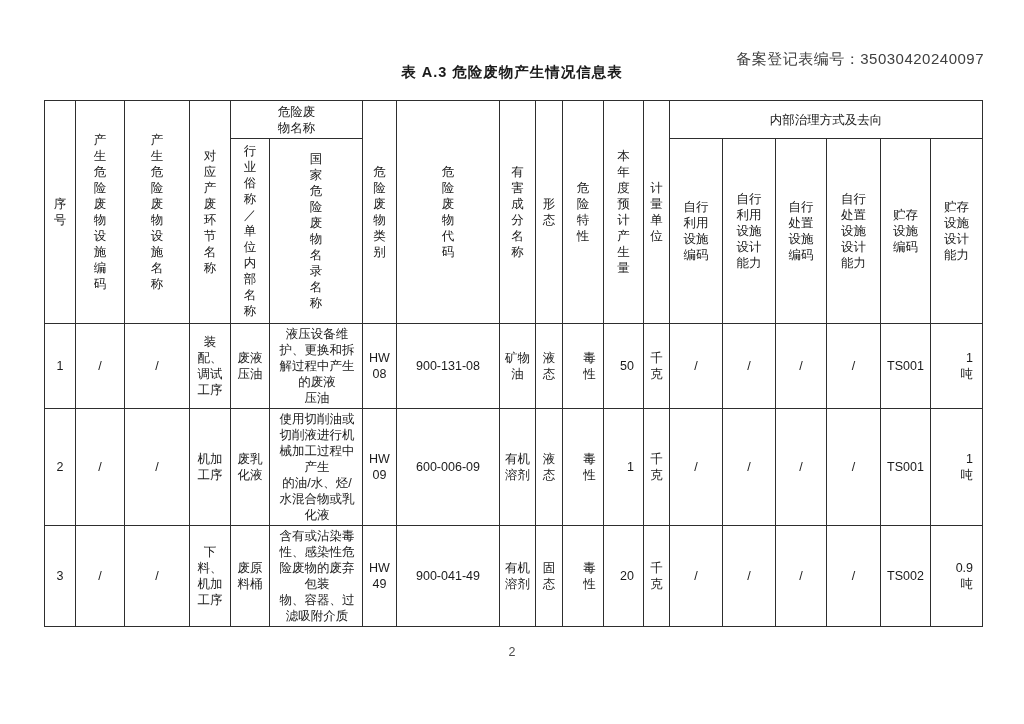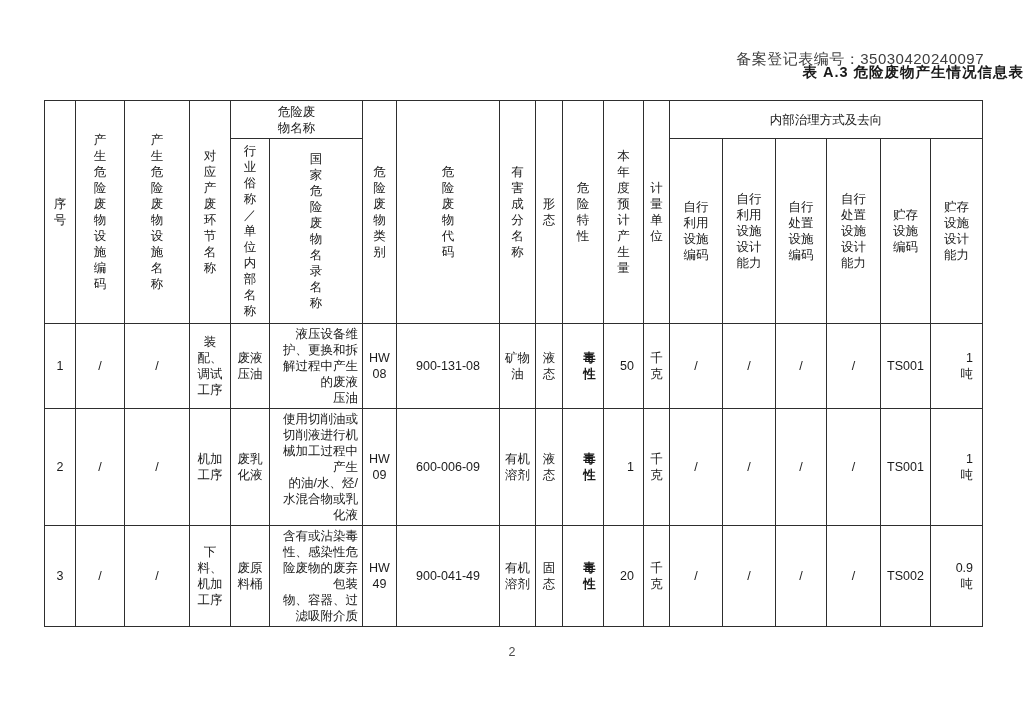--- a/index.html
+++ b/index.html
@@ -7,21 +7,21 @@
     width:1024px; height:724px; position:relative;
     font-family:"Liberation Sans","DejaVu Sans",sans-serif;
     color:#1a1a1a;
   }
   .reg-no {
     position:absolute; top:50px; right:40px;
     font-size:15px; color:#3f3f3f; letter-spacing:.5px;
   }
   .doc-title {
     position:absolute; top:63px; left:0; width:100%;
-    text-align:right; font-size:14.5px; font-weight:bold;
+    text-align:center; font-size:14.5px; font-weight:bold;
     letter-spacing:1px;
   }
   table.waste {
     position:absolute; left:44px; top:100px; width:938px;
     border-collapse:collapse; table-layout:fixed;
   }
   .waste th, .waste td {
     border:1px solid #2e2e2e;
     font-weight:normal;
     text-align:center; vertical-align:middle;
@@ -29,23 +29,23 @@
     font-size:12.5px; line-height:16px;
     padding:2px 3px;
     overflow:hidden;
     word-break:break-all;
   }
   tr.h1 { height:38px; }
   tr.h2 { height:185px; }
   tr.r1 { height:85px; }
   tr.r2 { height:117px; }
   tr.r3 { height:95px; }
-  td.al { text-align:right; padding-left:6px; padding-right:4px; }
+  td.al { text-align:center; padding-left:6px; padding-right:4px; }
   td.ar { text-align:right; padding-right:9px; }
-  td.bold { font-weight:bold;padding-left:16px; }
+  td.bold { font-weight:normal;padding-left:16px; }
   .page-number {
     position:absolute; top:645px; left:0; width:100%;
     text-align:center; font-size:12.5px; color:#4a4a4a;
   }
 </style>
 </head>
 <body>
 
 <div class="reg-no">备案登记表编号：35030420240097</div>
 <div class="doc-title">表 A.3 危险废物产生情况信息表</div>

